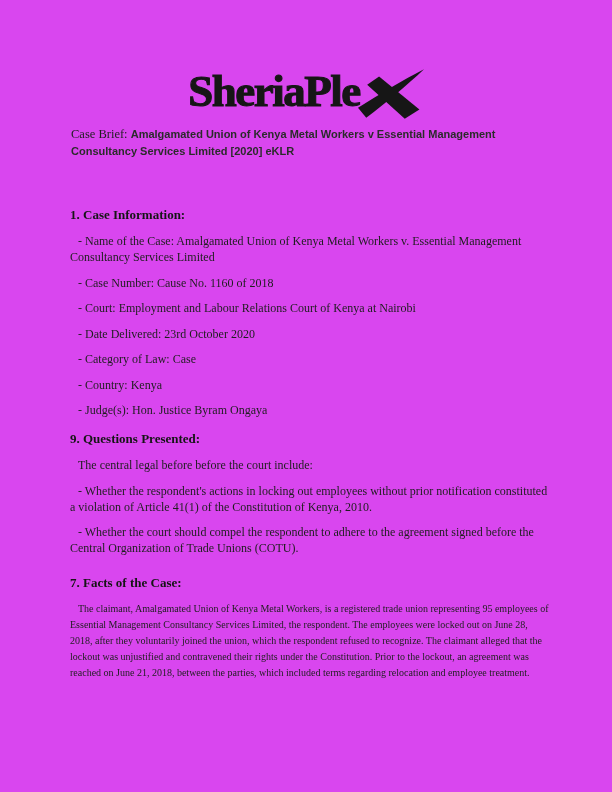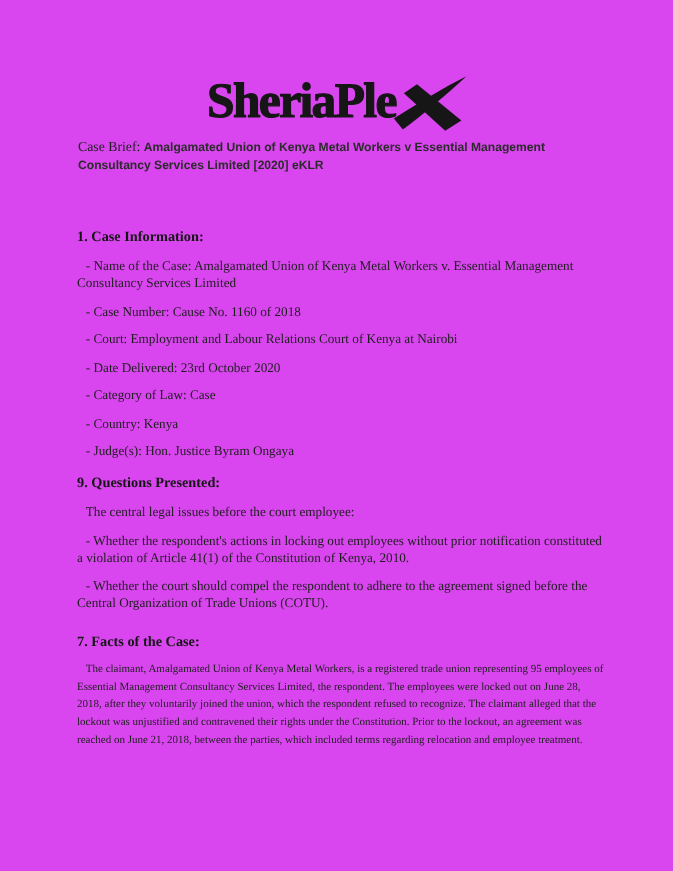--- a/index.html
+++ b/index.html
@@ -82,21 +82,21 @@
     <p class="body-line">- Case Number: Cause No. 1160 of 2018</p>
     <p class="body-line">- Court: Employment and Labour Relations Court of Kenya at Nairobi</p>
     <p class="body-line">- Date Delivered: 23rd October 2020</p>
     <p class="body-line">- Category of Law: Case</p>
     <p class="body-line">- Country: Kenya</p>
     <p class="body-line">- Judge(s): Hon. Justice Byram Ongaya</p>
   </div>
 
   <div class="section sec-2">
     <h2 class="sec-heading">9. Questions Presented:</h2>
-    <p class="body-line">The central legal issues before the court employee:</p>
+    <p class="body-line">The central legal before before the court include:</p>
     <p class="body-line">- Whether the respondent's actions in locking out employees without prior notification constituted a violation of Article 41(1) of the Constitution of Kenya, 2010.</p>
     <p class="body-line">- Whether the court should compel the respondent to adhere to the agreement signed before the Central Organization of Trade Unions (COTU).</p>
   </div>
 
   <div class="section sec-3">
     <h2 class="sec-heading">7. Facts of the Case:</h2>
     <p class="body-para">The claimant, Amalgamated Union of Kenya Metal Workers, is a registered trade union representing 95 employees of Essential Management Consultancy Services Limited, the respondent. The employees were locked out on June 28, 2018, after they voluntarily joined the union, which the respondent refused to recognize. The claimant alleged that the lockout was unjustified and contravened their rights under the Constitution. Prior to the lockout, an agreement was reached on June 21, 2018, between the parties, which included terms regarding relocation and employee treatment.</p>
   </div>
 
 </div>

